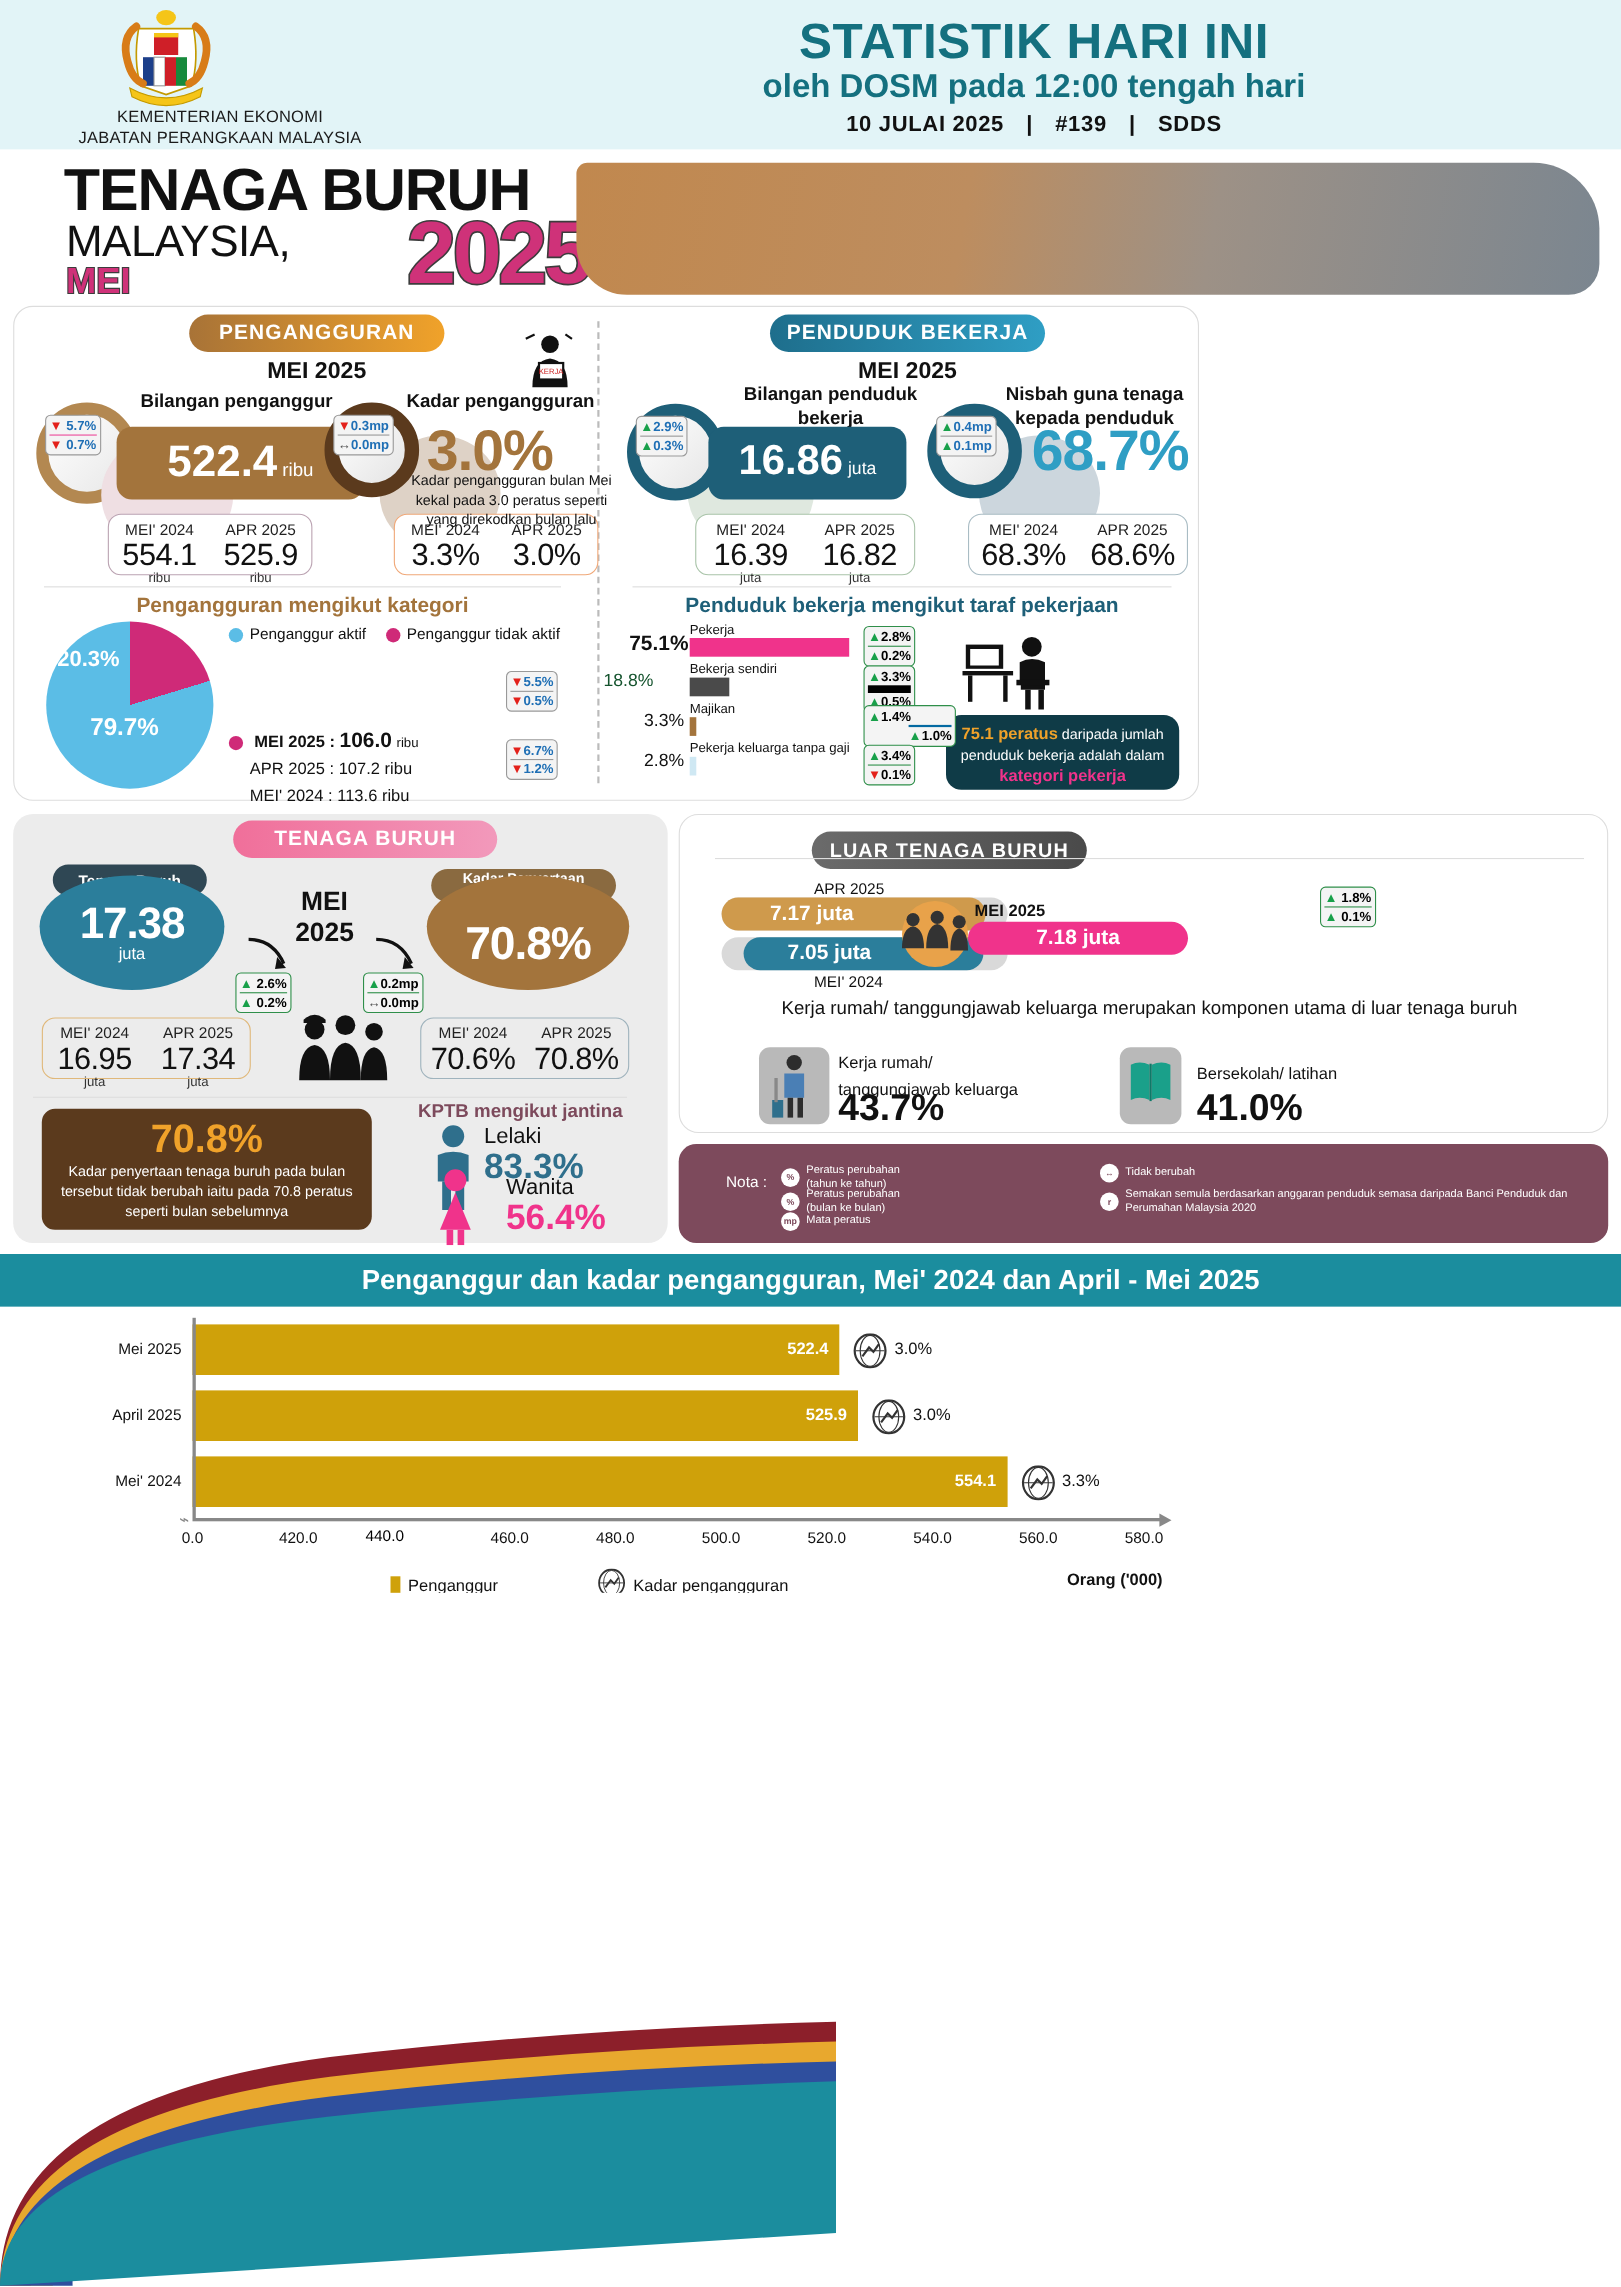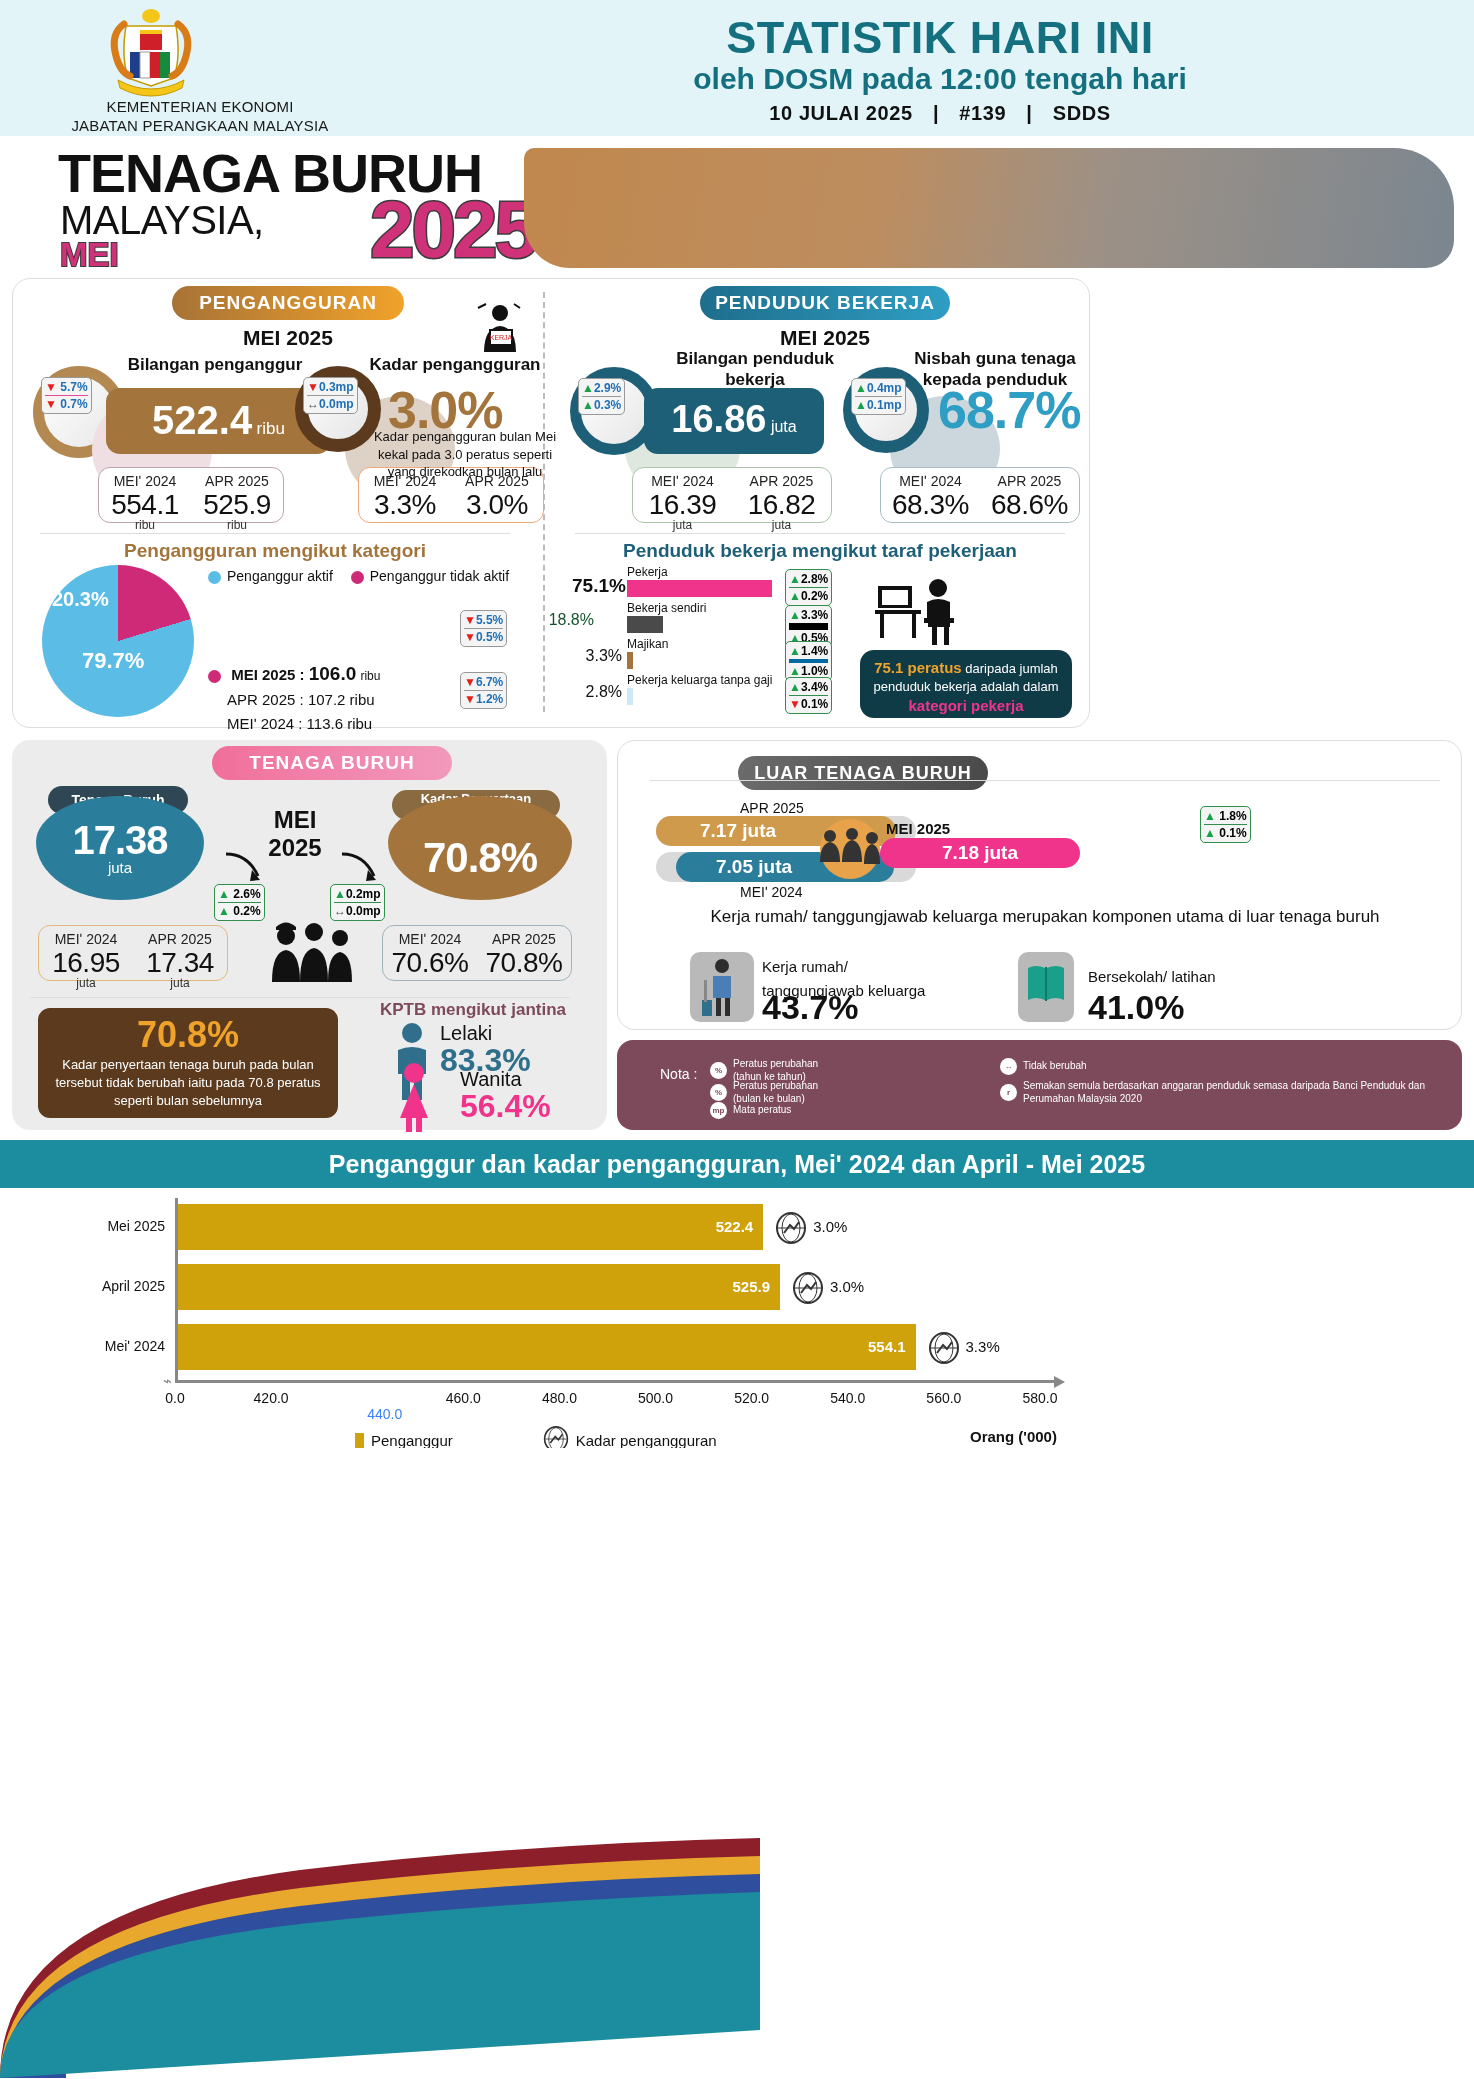--- a/index.html
+++ b/index.html
@@ -567,21 +567,21 @@
             <line x1="3" y1="16" x2="29" y2="16" stroke="#333" stroke-width="1"></line>
             <path d="M9 21 L15 13 L19 17 L24 10" stroke="#333" stroke-width="2" fill="none"></path>
           </svg></div>
         <div style="position: absolute; left: 965.536px; top: 150px; font-size: 15px; color: rgb(17, 17, 17);">3.3%</div>
         <div style="position: absolute; left: 175px; top: 192px; width: 880px; height: 3px; background: rgb(136, 136, 136);"></div>
         <div style="position: absolute; left: 175px; top: 10px; width: 3px; height: 182px; background: rgb(136, 136, 136);"></div>
         <div style="position: absolute; left: 1054px; top: 188px; width: 0px; height: 0px; border-left: 11px solid rgb(136, 136, 136); border-top: 6px solid transparent; border-bottom: 6px solid transparent;"></div>
         <div style="position: absolute; left: 163px; top: 184px; font-size: 15px; color: rgb(136, 136, 136);">⌁</div>
         <div style="position: absolute; left: 140px; top: 202px; width: 70px; text-align: center; font-size: 14px; color: rgb(17, 17, 17);">0.0</div>
         <div style="position: absolute; left: 236.111px; top: 202px; width: 70px; text-align: center; font-size: 14px; color: rgb(17, 17, 17);">420.0</div>
-        <div style="position: absolute; left: 332.222px; top: 218px; width: 70px; text-align: right; font-size: 14px; color: #3b82f6;">440.0</div>
+        <div style="position: absolute; left: 332.222px; top: 200px; width: 70px; text-align: left; font-size: 14px; color: #000000;">440.0</div>
         <div style="position: absolute; left: 428.333px; top: 202px; width: 70px; text-align: center; font-size: 14px; color: rgb(17, 17, 17);">460.0</div>
         <div style="position: absolute; left: 524.444px; top: 202px; width: 70px; text-align: center; font-size: 14px; color: rgb(17, 17, 17);">480.0</div>
         <div style="position: absolute; left: 620.556px; top: 202px; width: 70px; text-align: center; font-size: 14px; color: rgb(17, 17, 17);">500.0</div>
         <div style="position: absolute; left: 716.667px; top: 202px; width: 70px; text-align: center; font-size: 14px; color: rgb(17, 17, 17);">520.0</div>
         <div style="position: absolute; left: 812.778px; top: 202px; width: 70px; text-align: center; font-size: 14px; color: rgb(17, 17, 17);">540.0</div>
         <div style="position: absolute; left: 908.889px; top: 202px; width: 70px; text-align: center; font-size: 14px; color: rgb(17, 17, 17);">560.0</div>
         <div style="position: absolute; left: 1005px; top: 202px; width: 70px; text-align: center; font-size: 14px; color: rgb(17, 17, 17);">580.0</div>
         <div style="position: absolute; left: 970px; top: 240px; font-size: 15px; font-weight: bold; color: rgb(17, 17, 17);">Orang ('000)</div>
         <div style="position: absolute; left: 355px; top: 238px; display: flex; gap: 90px; align-items: center; font-size: 15px; color: rgb(17, 17, 17);">
           <span style="display:flex;align-items:center;gap:7px;">
@@ -623,21 +623,21 @@
     <div style="position: absolute; left: 627px; top: 616px; width: 36.25px; height: 17px; background: rgb(74, 74, 74);"></div>
     <div class="mini-chg" style="position: absolute; left: 785px; top: 605px; border-color: rgb(47, 143, 74);">
       <div><span class="ar-u">▲</span><span>3.3%</span></div>
       <div style="border-top:7px solid #000000;"><span class="ar-u">▲</span><span>0.5%</span></div>
     </div>
     <div style="position: absolute; left: 572px; top: 647px; width: 50px; text-align: right; font-size: 16px; font-weight: normal; color: rgb(17, 17, 17);">3.3%</div>
     <div style="position: absolute; left: 627px; top: 637px; font-size: 12px; color: rgb(17, 17, 17);">Majikan</div>
     <div style="position: absolute; left: 627px; top: 652px; width: 6.38px; height: 17px; background: rgb(163, 116, 60);"></div>
     <div class="mini-chg" style="position: absolute; left: 785px; top: 641px; border-color: rgb(47, 143, 74);">
       <div><span class="ar-u">▲</span><span>1.4%</span></div>
-      <div style="border-top:4px solid #0369a1;"><span class="ar-u">▲</span><span>1.0%</span></div>
+      <div style="border-top:2px solid #0369a1;margin-left:37px;"><span class="ar-u">▲</span><span>1.0%</span></div>
     </div>
     <div style="position: absolute; left: 572px; top: 683px; width: 50px; text-align: right; font-size: 16px; font-weight: normal; color: rgb(17, 17, 17);">2.8%</div>
     <div style="position: absolute; left: 627px; top: 673px; font-size: 12px; color: rgb(17, 17, 17);">Pekerja keluarga tanpa gaji</div>
     <div style="position: absolute; left: 627px; top: 688px; width: 6px; height: 17px; background: rgb(207, 232, 243);"></div>
     <div class="mini-chg" style="position: absolute; left: 785px; top: 677px; border-color: rgb(47, 143, 74);">
       <div><span class="ar-u">▲</span><span>3.4%</span></div>
       <div style="border-top:1px solid #2f8f4a;"><span class="ar-d">▼</span><span>0.1%</span></div>
     </div>
     <div style="position: absolute; left: 710px; top: 1058px; color: rgb(255, 255, 255); font-size: 10px; line-height: 1.25; display: flex; align-items: center; gap: 6px; max-width: 260px;">
       <span style="display:inline-block;width:17px;height:17px;border-radius:50%;background:#fff;color:#7d4a5c;font-size:8px;font-weight:bold;text-align:center;line-height:17px;flex:0 0 17px;">%</span>

